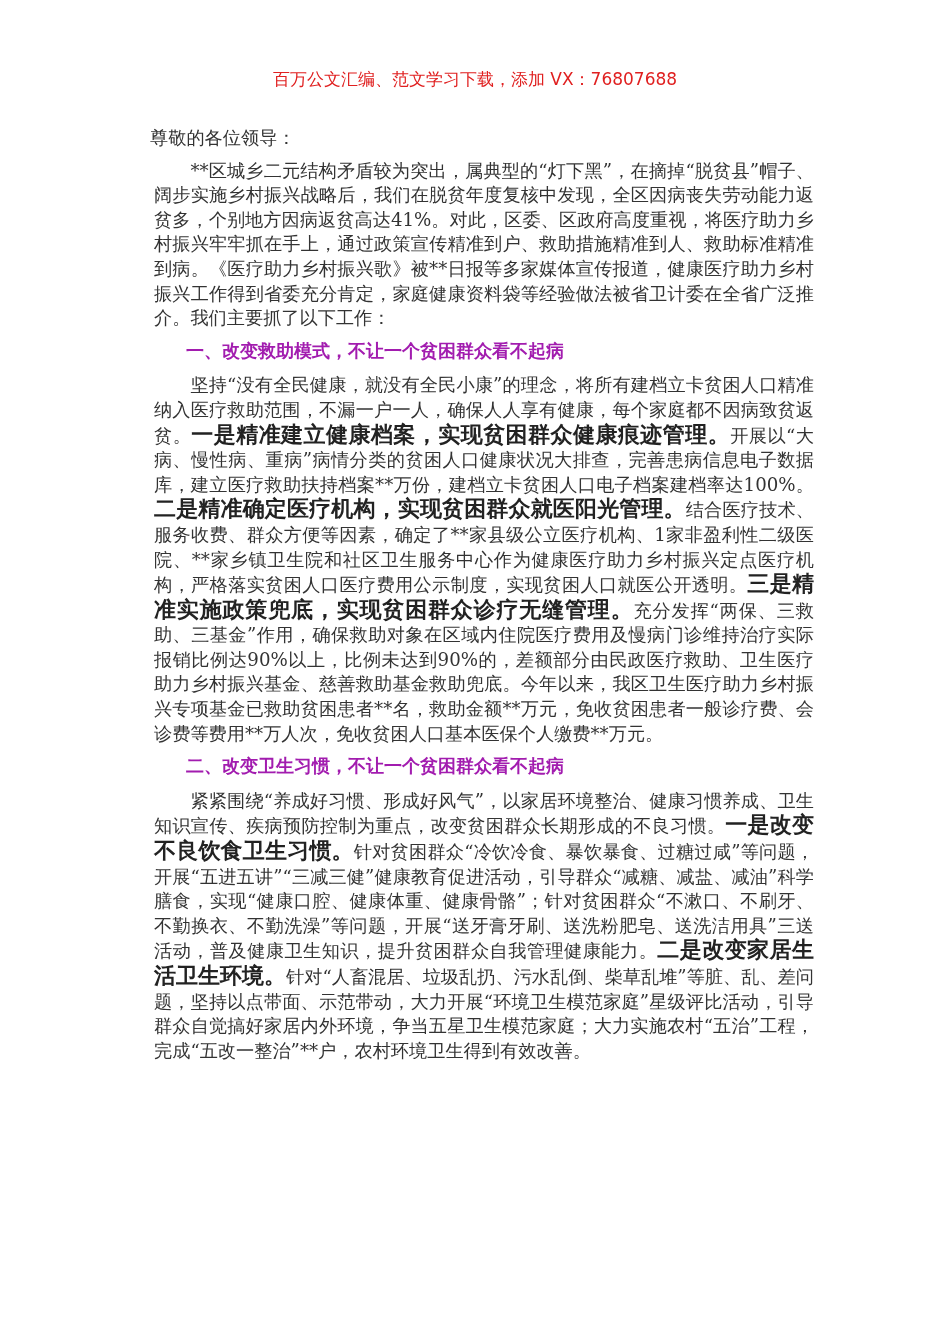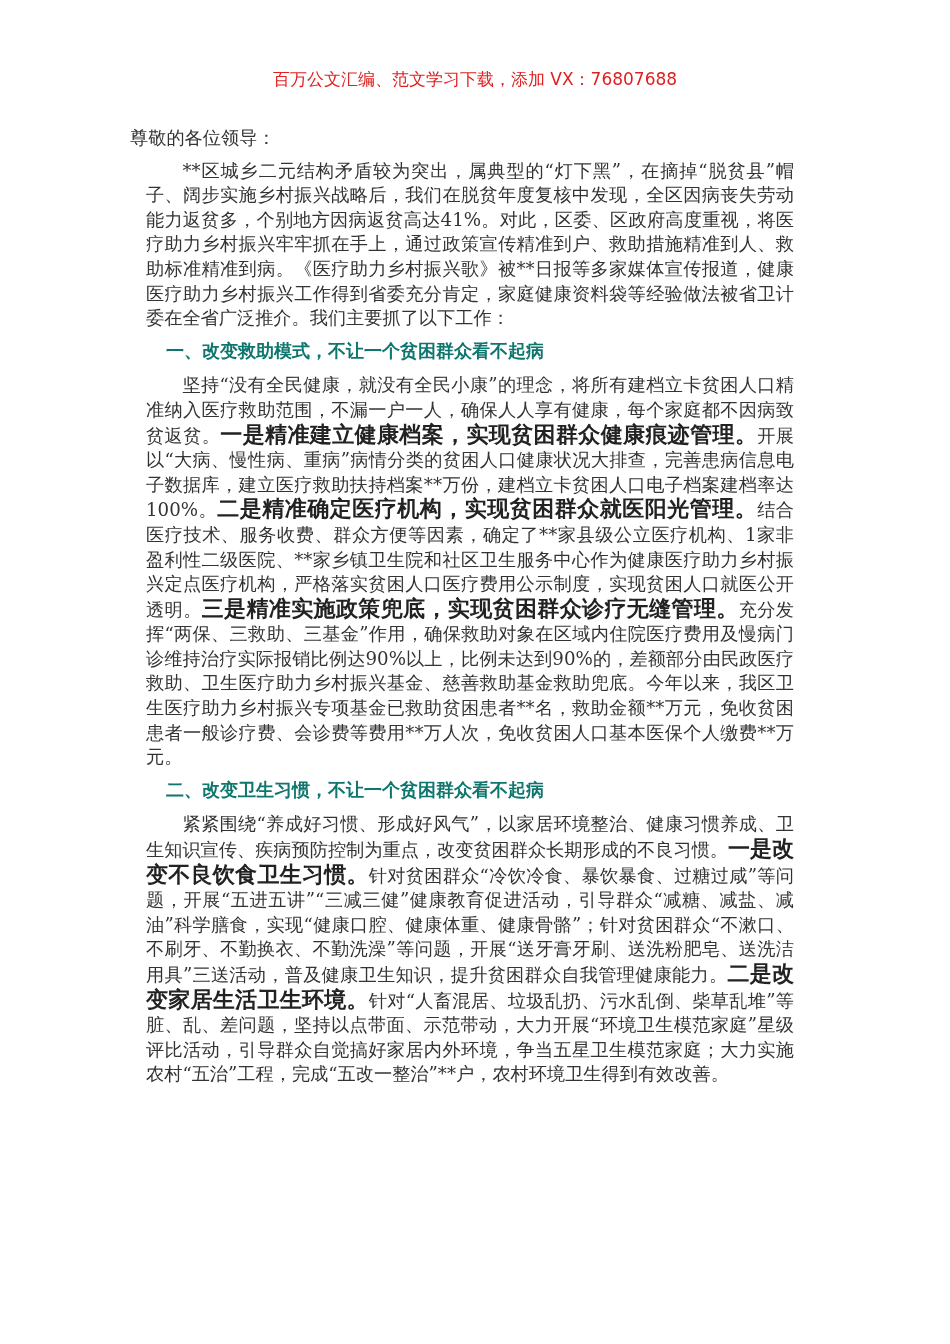--- a/index.html
+++ b/index.html
@@ -4,31 +4,31 @@
 <style>
   html, body { margin: 0; padding: 0; background: #ffffff; }
   body { width: 950px; height: 1344px; position: relative; overflow: hidden; }
   .page { position: absolute; left: 0; top: 0; width: 950px; height: 1344px; background: #fff; }
   .header {
     position: absolute; top: 68px; left: 0; width: 950px; text-align: center;
     font-family: "DejaVu Sans", "Liberation Sans", sans-serif;
     font-size: 17px; color: #e02020; letter-spacing: 0px;
   }
   .body-text {
-    position: absolute; left: 130px; top: 126px; width: 664px;
+    position: absolute; left: 150px; top: 126px; width: 664px;
     font-family: "DejaVu Serif", "Liberation Serif", serif;
     font-size: 18.2px; line-height: 24.6px; color: #333333;
     text-align: justify; text-justify: inter-character;
   }
   .salutation { margin: 0 0 8px 0; }
-  .para { margin: 0 0 8px 16px; text-indent: 2em; }
+  .para { margin: 0 0 8px 4px; text-indent: 2em; }
   .heading {
     margin: 4px 0 10px 0; text-indent: 2em;
     font-family: "DejaVu Sans", "Liberation Sans", sans-serif;
-    font-weight: bold; font-size: 18px; color: #0f766e;
+    font-weight: bold; font-size: 18px; color: #a21caf;
   }
   .bold { font-weight: bold; color: #222; font-family: "DejaVu Sans", "Liberation Sans", sans-serif; font-size: 22px; }
 </style>
 </head>
 <body>
 
 <div class="page">
   <div class="header">百万公文汇编、范文学习下载，添加 VX：76807688</div>
 
   <div class="body-text">

